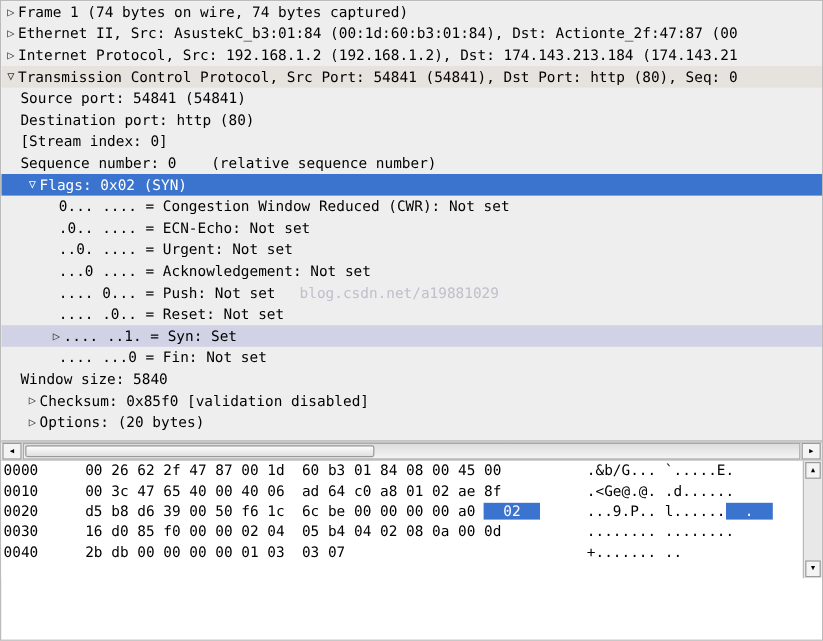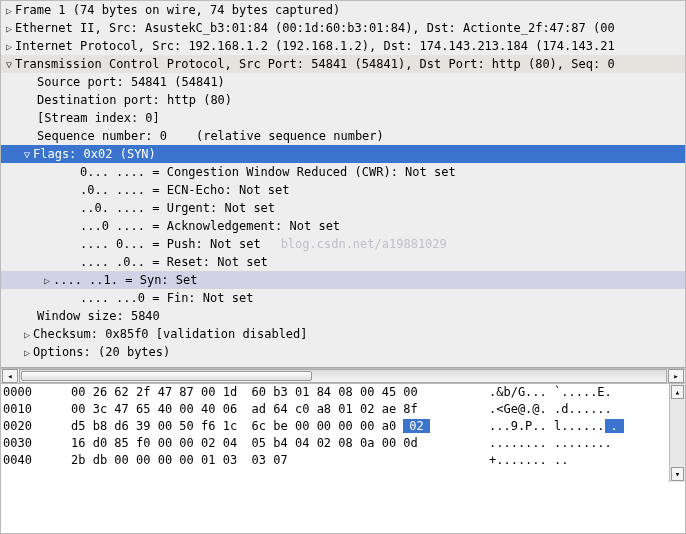--- a/index.html
+++ b/index.html
@@ -26,22 +26,22 @@
     padding-left: 2px;
     white-space: pre;
   }
   .arrow {
     display:inline-block;
     width: 12px;
     text-align:center;
     color:#333;
     font-size:10px;
   }
-  .indent2 { padding-left: 36px; }
-  .indent3 { padding-left: 79px; }
+  .indent2 { padding-left: 16px; }
+  .indent3 { padding-left: 48px; }
   .tcp-open { background:#e6e3de; }
   .tcp-open-header { color:#000; }
   .sel-flag {
     background:#3a74cf;
     color:#fff;
     display:flex;
     align-items:center;
     height:18px;
   }
   .sel-syn {
@@ -86,21 +86,21 @@
     overflow:hidden;
     line-height:17px;
   }
   .hex-pane .row { height:17px;gap:22px; }
   .hloff { width:46px; display:inline-block; }
   .hlhex { width:356px; display:inline-block; }
   .hlgap { width:18px; display:inline-block; }
   .hlasc { display:inline-block; }
   .hex-hl {
     background:#3a74cf; color:#fff;
-    padding:0 6px;
+    padding:0 16px;
     text-align:center;
   }
   .vscroll {
     position:absolute; right:0; top:0;
     width:16px; height:100%;
     background:#e8e8e8;
     border-left:1px solid #bbb;
     display:flex; flex-direction:column;
   }
   .vscroll .btn {

